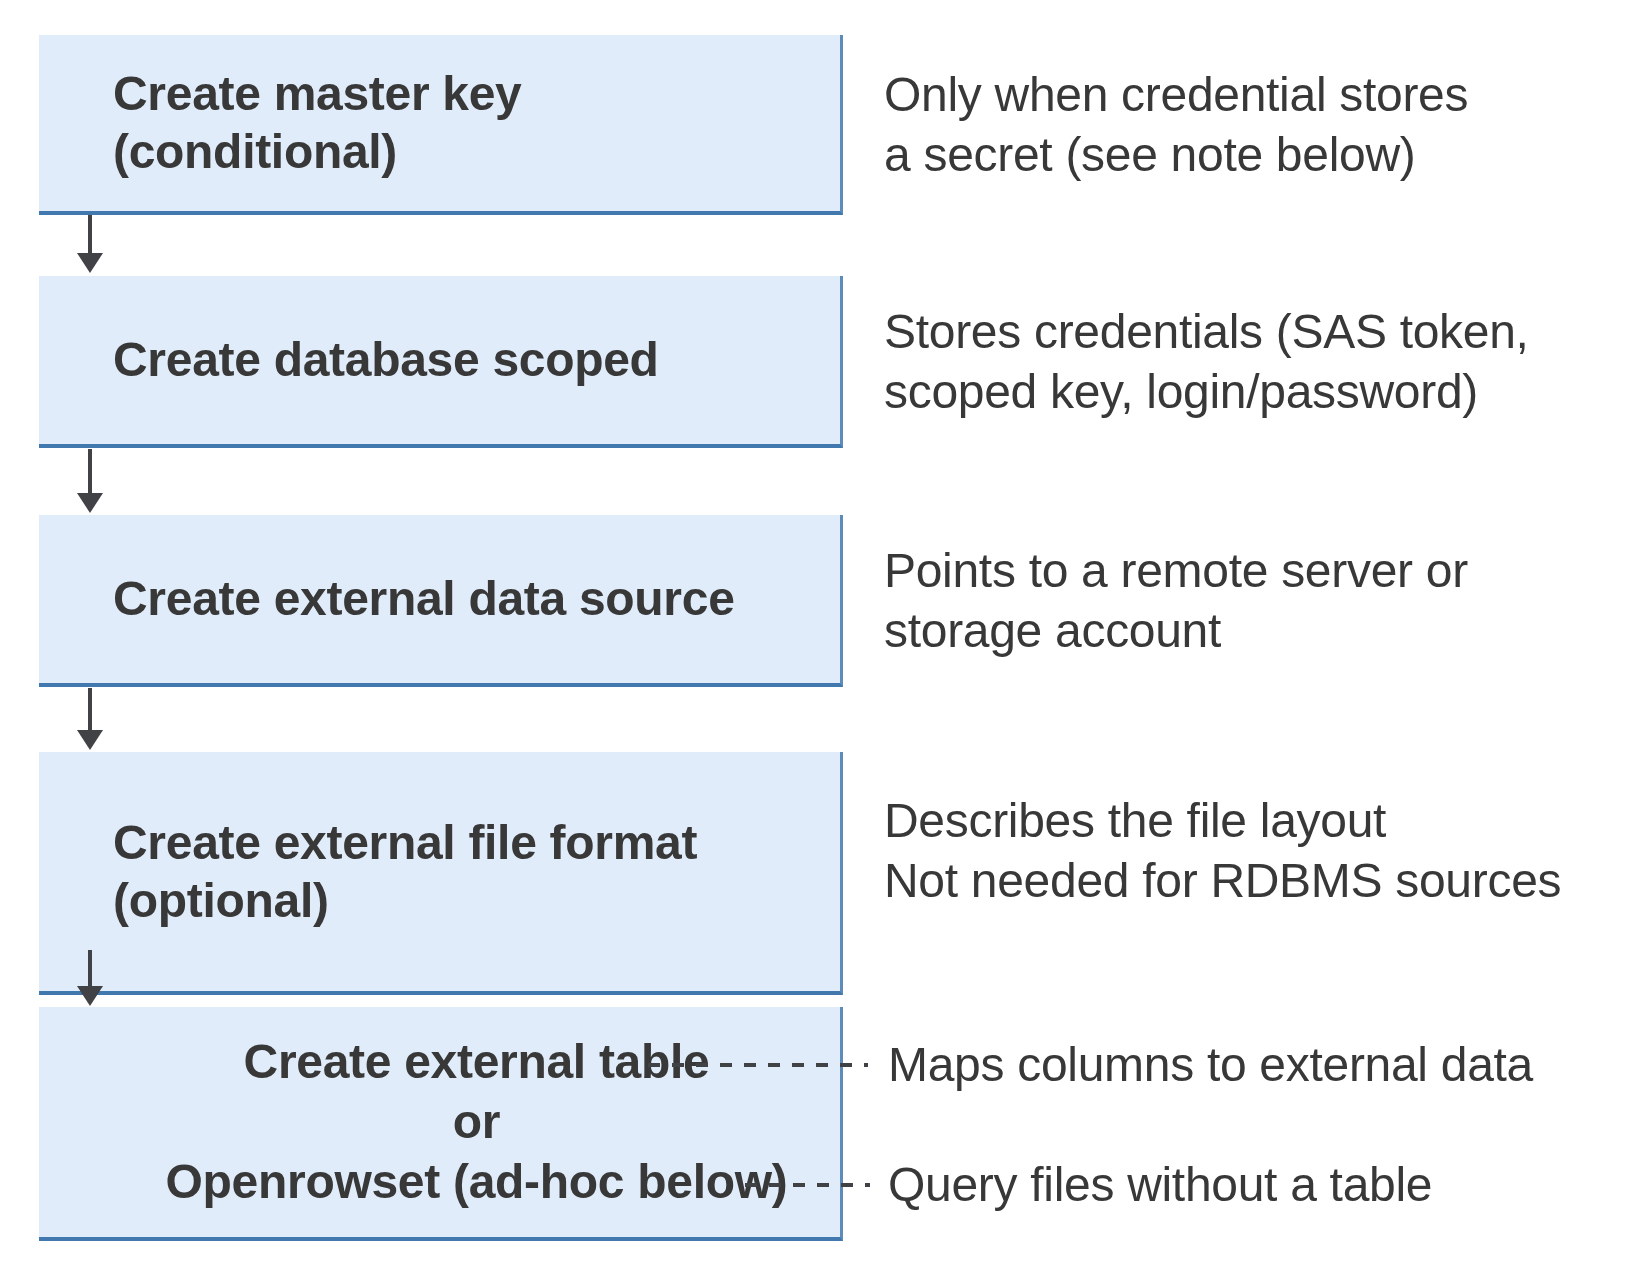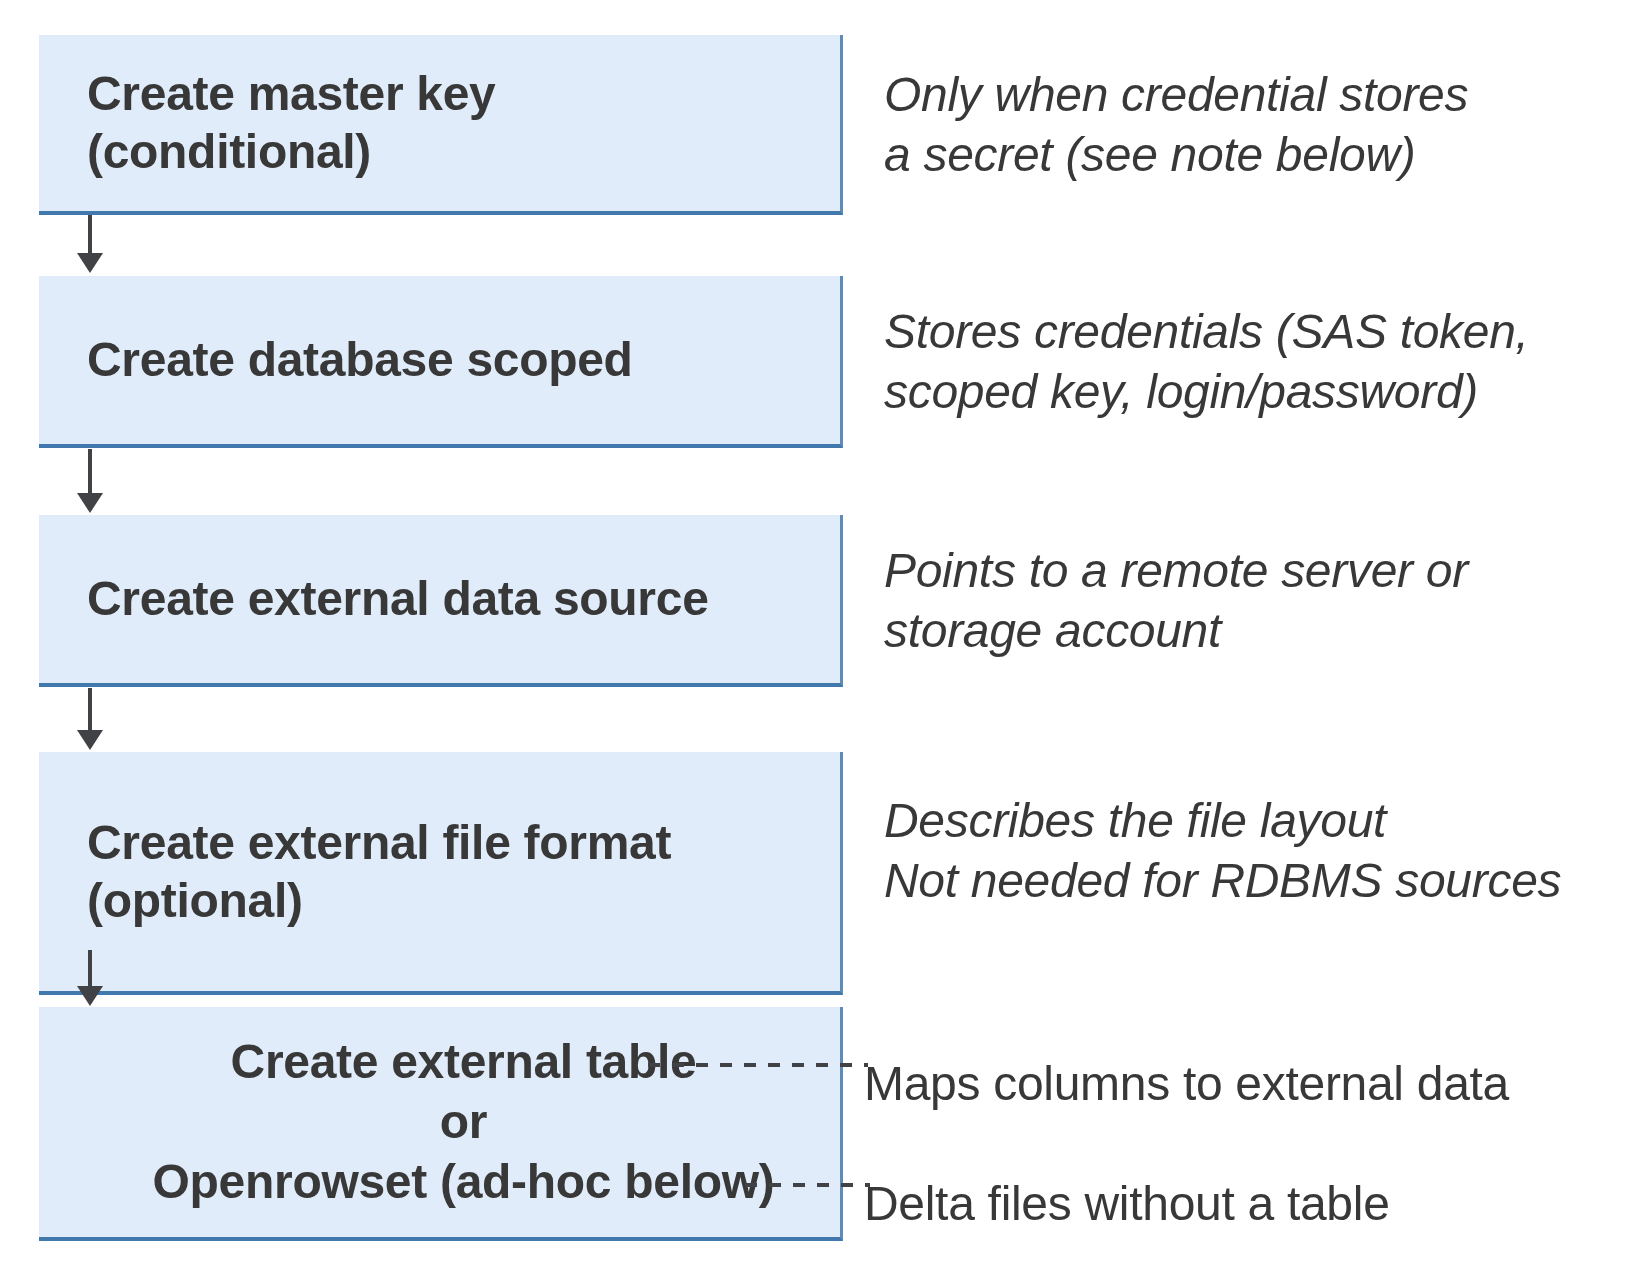--- a/index.html
+++ b/index.html
@@ -14,21 +14,21 @@
   body{font-family:"Liberation Sans","DejaVu Sans",sans-serif;color:var(--ink);}
   .canvas{position:relative;width:1638px;height:1284px;background:var(--bg);overflow:hidden;}
 
   
   .box{
     position:absolute;left:39px;width:804px;box-sizing:border-box;
     background:var(--box-fill);
     border-right:3px solid var(--box-border-light);
     border-bottom:4px solid var(--box-border);
     display:flex;flex-direction:column;justify-content:center;
-    padding-left:48px;
+    padding-left:74px;
   }
   .line{font-size:48px;line-height:58px;letter-spacing:-0.3px;white-space:nowrap;}
   .box5 .line{line-height:60px;text-align:center;}
   .b{font-weight:700;}
   .r{font-weight:700;}
 
   
   .arrow{position:absolute;left:74px;width:32px;}
   .arrow::before{
     content:"";position:absolute;left:50%;margin-left:-2px;top:0;bottom:16px;
@@ -38,22 +38,22 @@
     content:"";position:absolute;left:50%;margin-left:-13px;bottom:0;width:0;height:0;
     border-left:13px solid transparent;border-right:13px solid transparent;
     border-top:20px solid var(--connector);
   }
 
   
   .note{
     position:absolute;left:884px;width:730px;
     display:flex;flex-direction:column;justify-content:center;
   }
-  .note .line{line-height:60px;font-weight:400;font-style:italic;}
-  .note-abs{position:absolute;left:864px;width:730px;margin-top:19px;}
+  .note .line{line-height:60px;font-weight:400;}
+  .note-abs{position:absolute;left:888px;width:730px;}
   .note-abs .line{line-height:60px;font-weight:400;}
 
   
   .dash{
     position:absolute;height:4px;z-index:3;
     background:repeating-linear-gradient(90deg,var(--connector) 0 12px,transparent 12px 24px);
   }
 </style>
 </head>
 <body>
@@ -113,16 +113,16 @@
   <div class="note" style="top:752px;height:197px">
     <div class="line">Describes the file layout</div>
     <div class="line">Not needed for RDBMS sources</div>
   </div>
 
   <div class="note-abs" style="top:1035px">
     <div class="line">Maps columns to external data</div>
   </div>
 
   <div class="note-abs" style="top:1155px">
-    <div class="line">Delta files without a table</div>
+    <div class="line">Query files without a table</div>
   </div>
 
 </div>
 
 </body></html>

